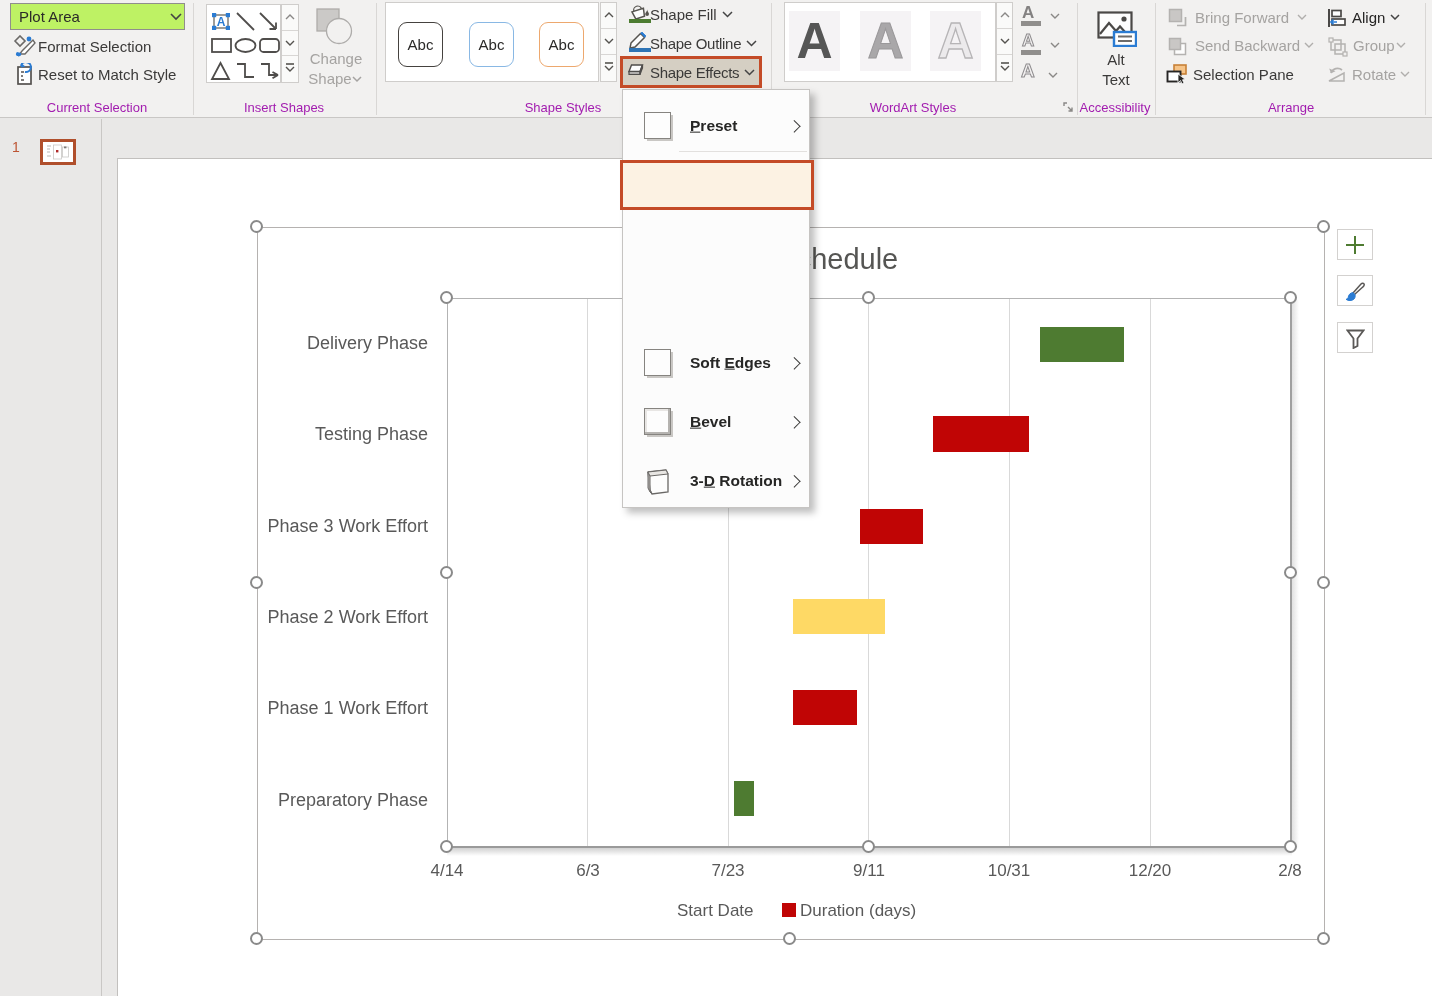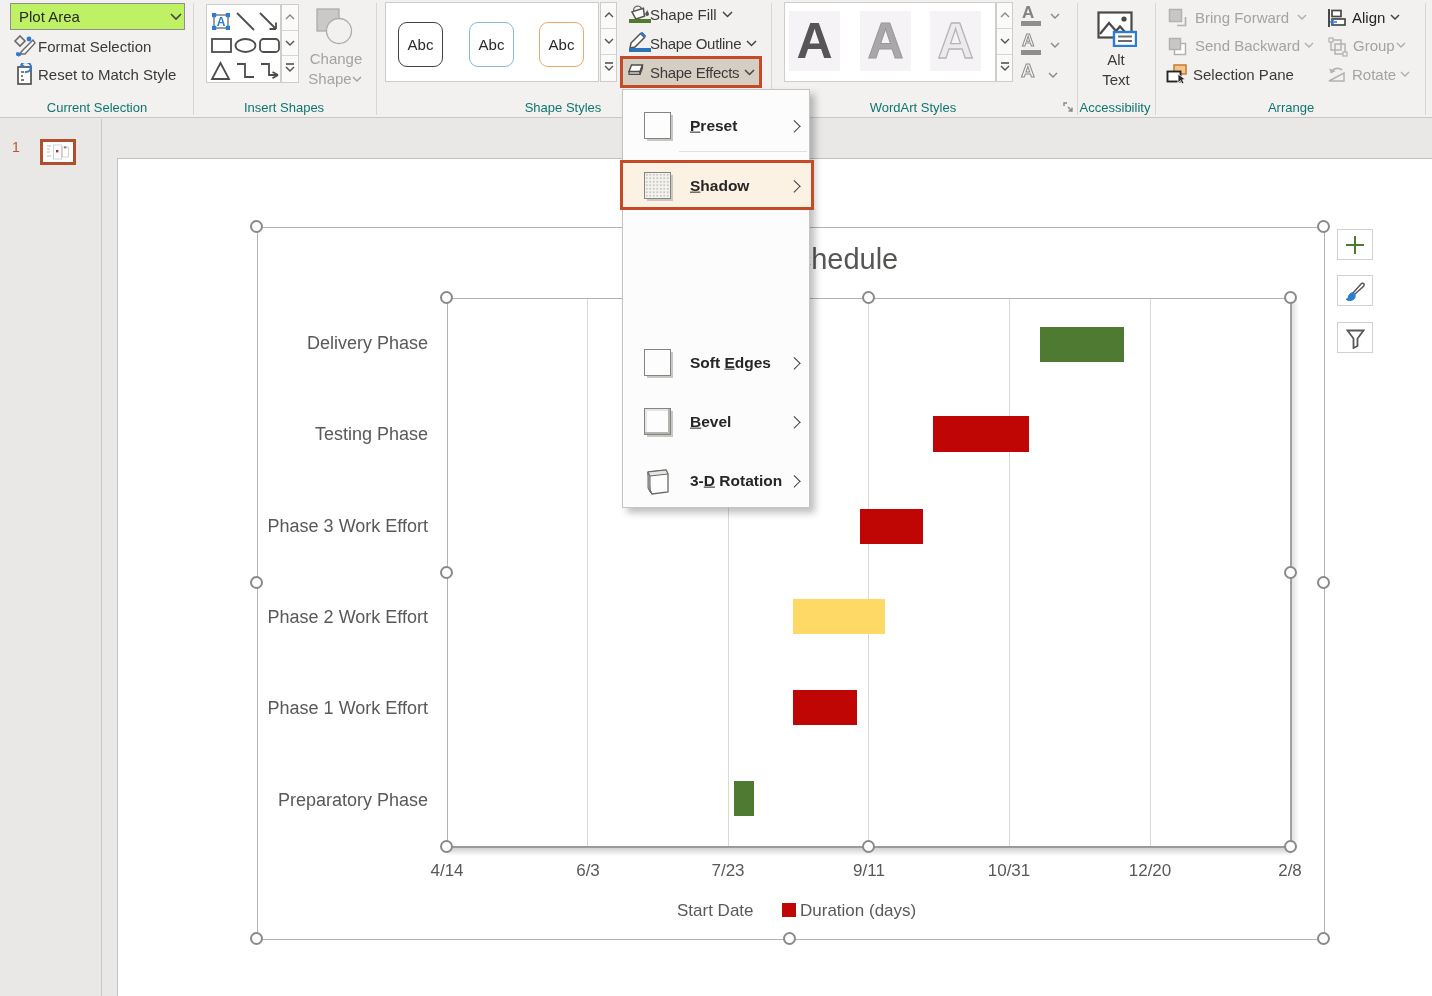--- a/index.html
+++ b/index.html
@@ -3,21 +3,21 @@
 <meta charset="utf-8">
 <style>
 * { margin:0; padding:0; box-sizing:border-box; }
 html,body { width:1432px; height:996px; overflow:hidden; font-family:"Liberation Sans", sans-serif; }
 #stage { position:relative; width:1432px; height:996px; background:#e9e8e7; }
 .abs { position:absolute; }
 
 
 #ribbon { position:absolute; left:0; top:0; width:1432px; height:118px; background:#f2f1f0; border-bottom:1px solid #c9c7c5; }
 .gdiv { position:absolute; top:3px; height:112px; width:1px; background:#d9d7d5; }
-.glabel { position:absolute; top:100px; font-size:13px; color:#0f766e; white-space:nowrap; transform:translateX(-50%); }
+.glabel { position:absolute; top:100px; font-size:13px; color:#a21caf; white-space:nowrap; transform:translateX(-50%); }
 .btxt { font-size:15px; color:#3b3a39; white-space:nowrap; }
 .gtxt { font-size:15px; color:#a5a3a1; white-space:nowrap; }
 
 
 #combo { position:absolute; left:10px; top:3px; width:175px; height:27px; background:#bef264; border:1px solid #908e8c; font-size:15px; color:#2b2a29; line-height:25px; padding-left:8px; }
 
 
 .wbox { position:absolute; background:#fff; border:1px solid #cfcdcb; }
 .scrollstrip { position:absolute; background:#fafaf9; border:1px solid #cfcdcb; }
 .scell { position:relative; width:100%; height:33.33%; border-bottom:1px solid #d8d6d4; text-align:center; }
@@ -376,25 +376,20 @@
     </svg>
 
   <div id="menu">
     <div class="mi" style="top:10px">
       <div class="ic"></div>
       <div class="lbl"><u>P</u>reset</div>
       <div class="arr"></div>
     </div>
     <div class="abs" style="left:56px;top:61px;width:128px;height:1px;background:#e2e0de"></div>
     <div class="hl" style="left:-3px;top:70px;width:194px;height:50px;background:#fcf2e3;z-index:2"></div>
-    <div class="mi" style="top:70px;z-index:3">
-      <div class="ic" style="background-image:radial-gradient(#c9c6c0 0.8px, transparent 0.9px);background-size:3.5px 3.5px;background-color:#f4f2ee"></div>
-      <div class="lbl"><u>S</u>hadow</div>
-      <div class="arr"></div>
-    </div>
     <div class="mi" style="top:247px">
       <div class="ic"></div>
       <div class="lbl">Soft <u>E</u>dges</div>
       <div class="arr"></div>
     </div>
     <div class="mi" style="top:306px">
       <div class="ic" style="box-shadow:2.5px 2.5px 0 -0.5px #c9c7c4, inset -2px -2px 0 #b5b3b0, inset 2px 2px 0 #e8e6e4"></div>
       <div class="lbl"><u>B</u>evel</div>
       <div class="arr"></div>
     </div>

